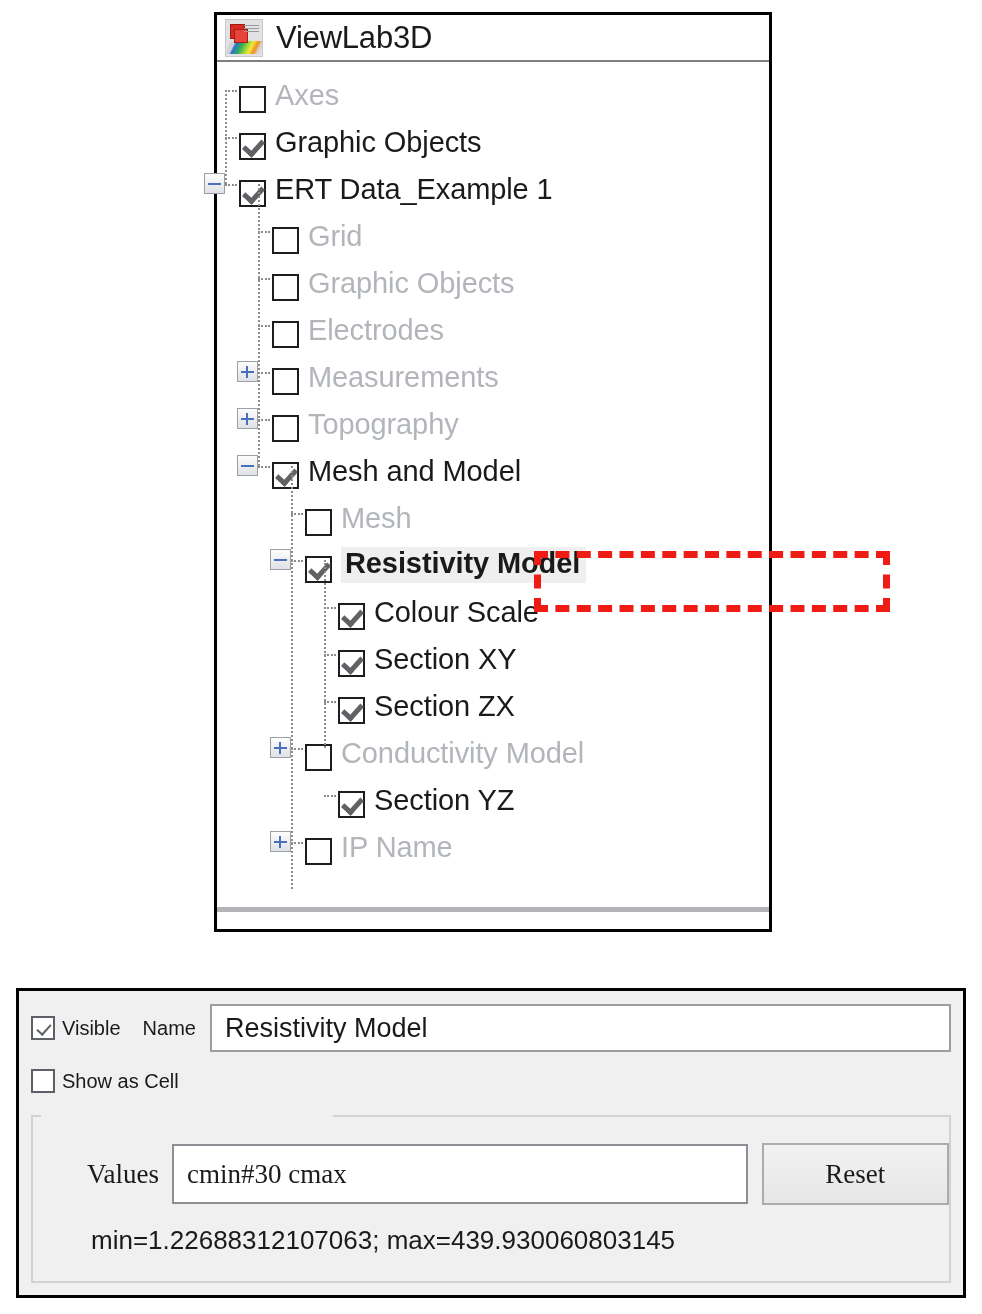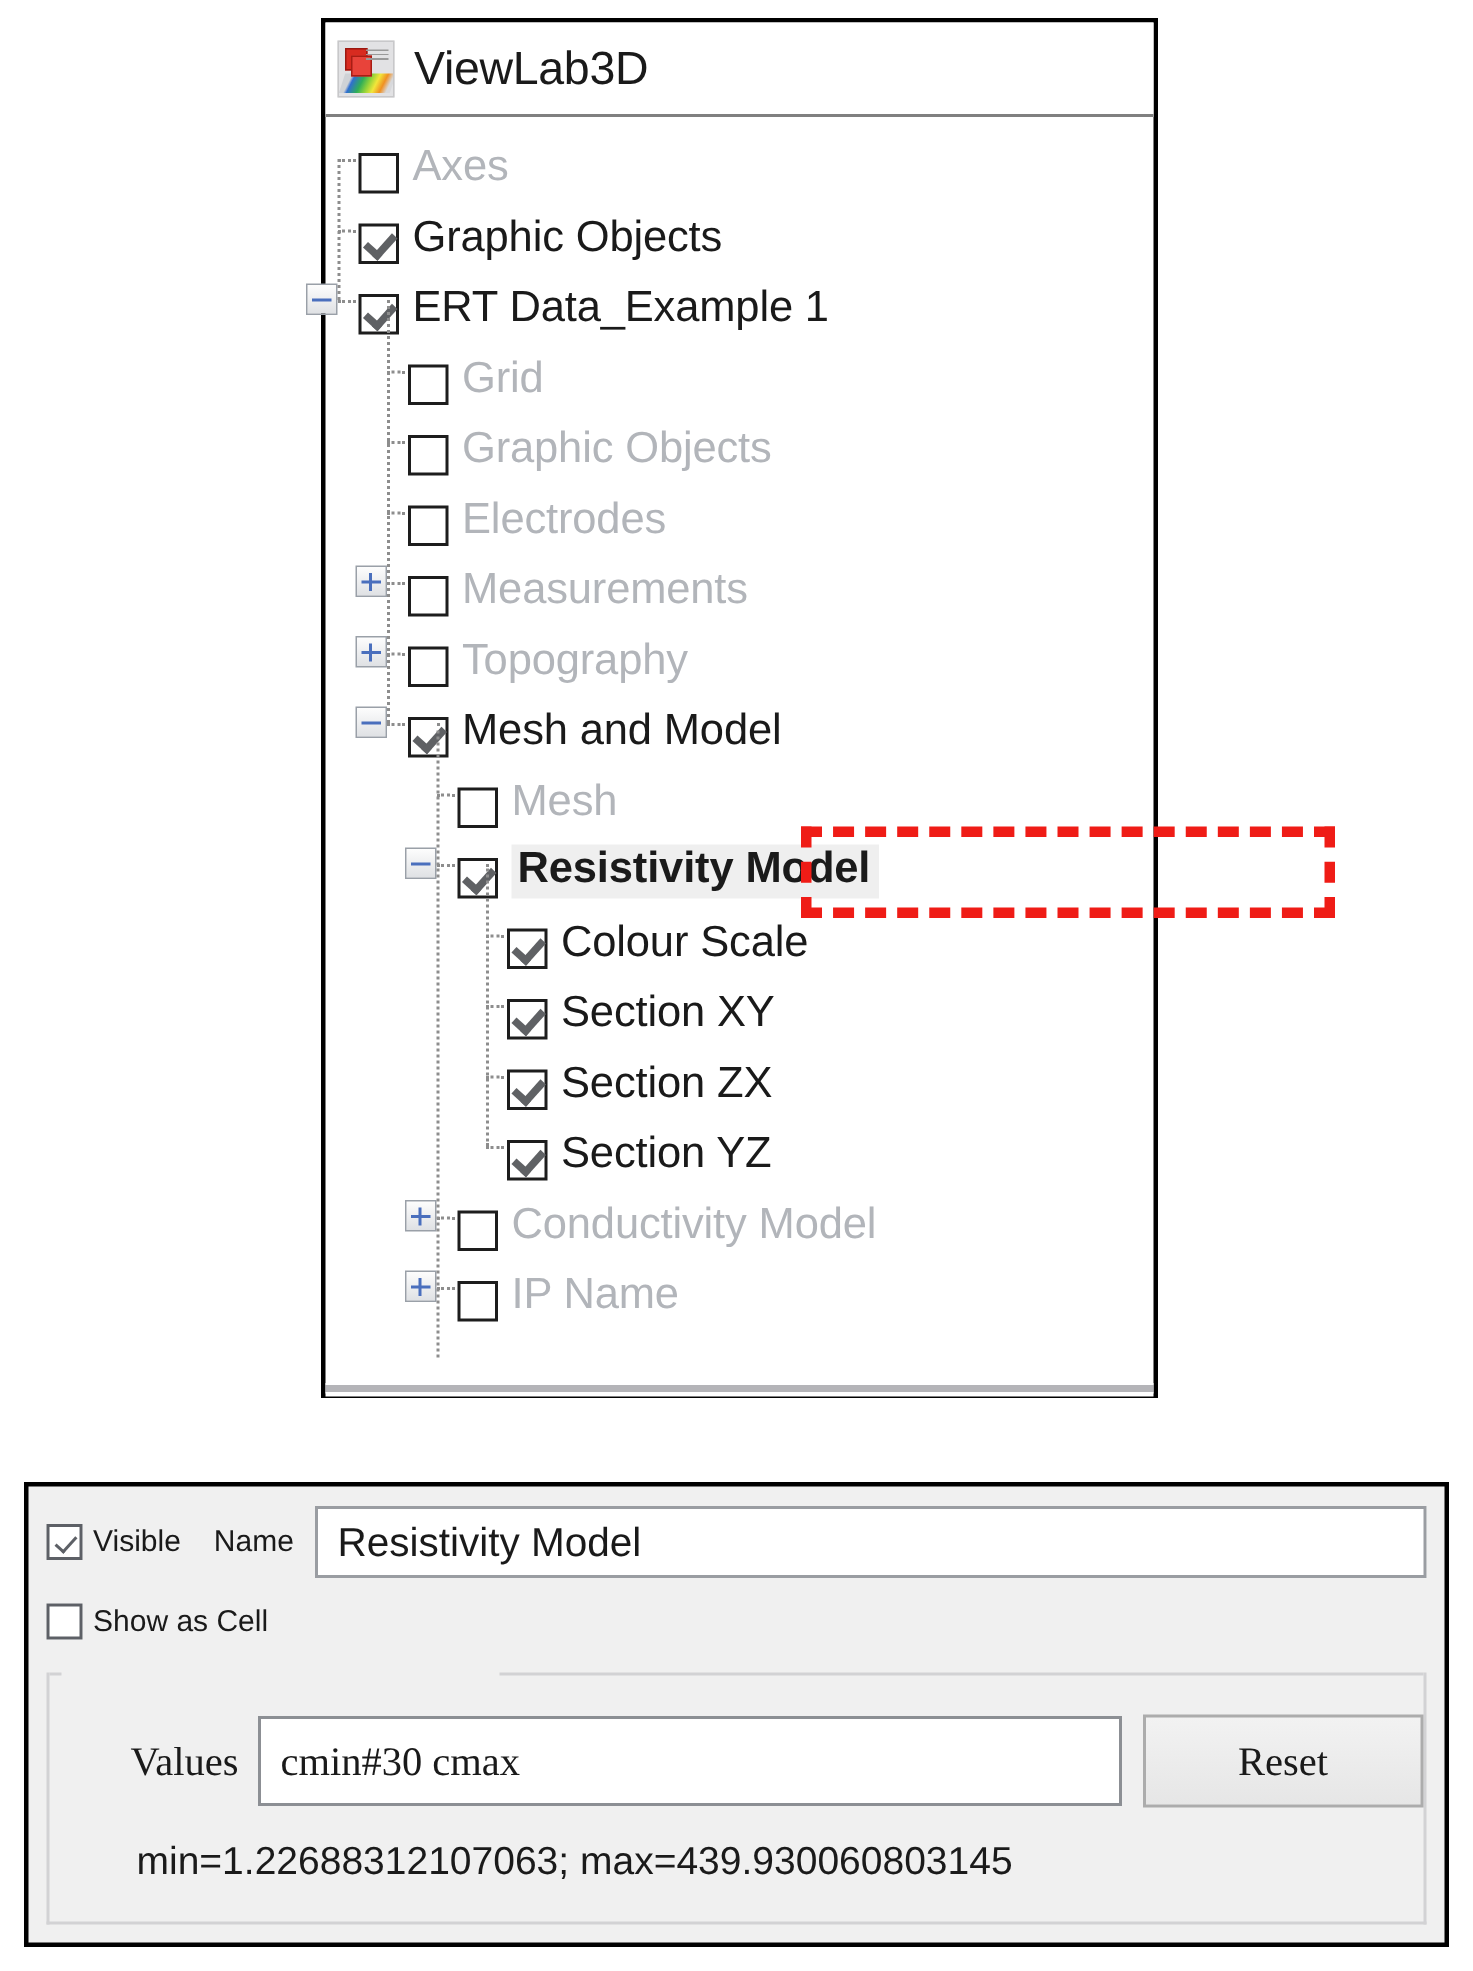--- a/index.html
+++ b/index.html
@@ -20,21 +20,21 @@
     position: absolute;
     left: 214px;
     top: 12px;
     width: 558px;
     height: 920px;
     border: 3px solid #000000;
     background: #ffffff;
     box-sizing: border-box;
   }
   #tree-titlebar {
-    height: 63px;
+    height: 47px;
     display: flex;
     align-items: center;
     padding-left: 8px;
     border-bottom: 2px solid #808080;
     box-sizing: border-box;
     background: #ffffff;
   }
   #app-icon {
     width: 38px;
     height: 38px;
@@ -386,30 +386,30 @@
         <div class="tree-row">
           <div class="hline" style="left: 107px; width: 12px;"></div>
           <div class="cbox checked" style="margin-left: 121px;"></div>
           <div class="label">Section XY</div>
         </div>
         <div class="tree-row">
           <div class="hline" style="left: 107px; width: 12px;"></div>
           <div class="cbox checked" style="margin-left: 121px;"></div>
           <div class="label">Section ZX</div>
         </div>
-        <div class="tree-row">
-          <div class="hline" style="left: 107px; width: 12px;"></div>
-          <div class="cbox checked" style="margin-left: 121px;"></div>
-          <div class="label">Section YZ</div>
-        </div>
         <div class="tree-row dim">
           <div class="hline" style="left: 74px; width: 12px;"></div>
           <div class="expander plus" style="left: 53px; top: 13px;"></div>
           <div class="cbox" style="margin-left: 88px;"></div>
           <div class="label">Conductivity Model</div>
+        </div>
+        <div class="tree-row">
+          <div class="hline" style="left: 107px; width: 12px;"></div>
+          <div class="cbox checked" style="margin-left: 121px;"></div>
+          <div class="label">Section YZ</div>
         </div>
         <div class="tree-row dim">
           <div class="hline" style="left: 74px; width: 12px;"></div>
           <div class="expander plus" style="left: 53px; top: 13px;"></div>
           <div class="cbox" style="margin-left: 88px;"></div>
           <div class="label">IP Name</div>
         </div>
         <div class="vline" style="left: 8px; top: 23.5px; height: 94px;"></div>
         <div class="vline" style="left: 41px; top: 117.5px; height: 282px;"></div>
         <div class="vline" style="left: 74px; top: 399.5px; height: 423px;"></div>

